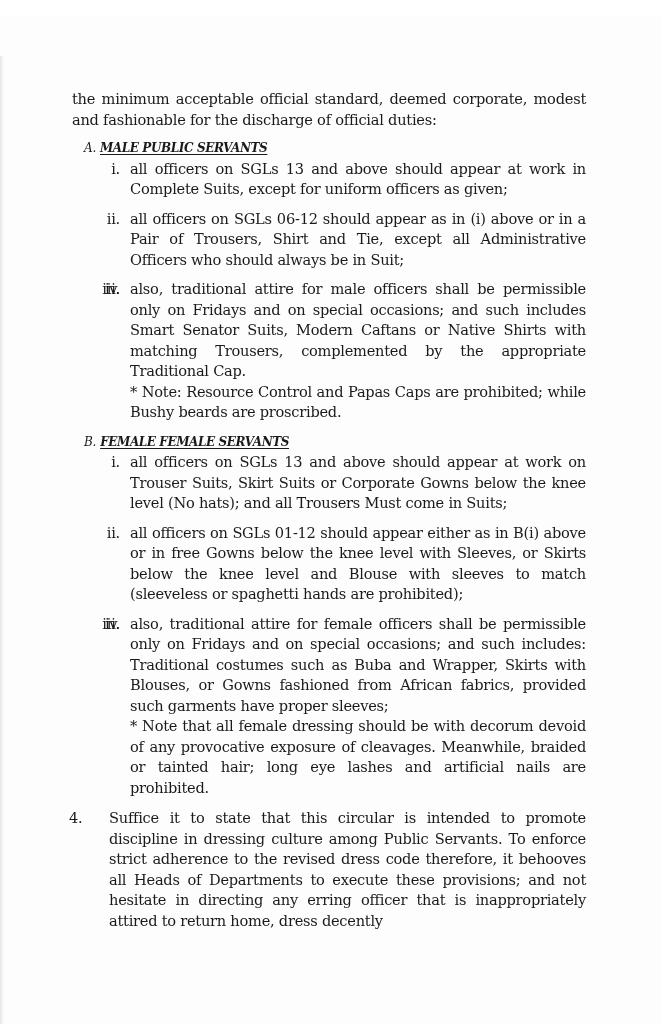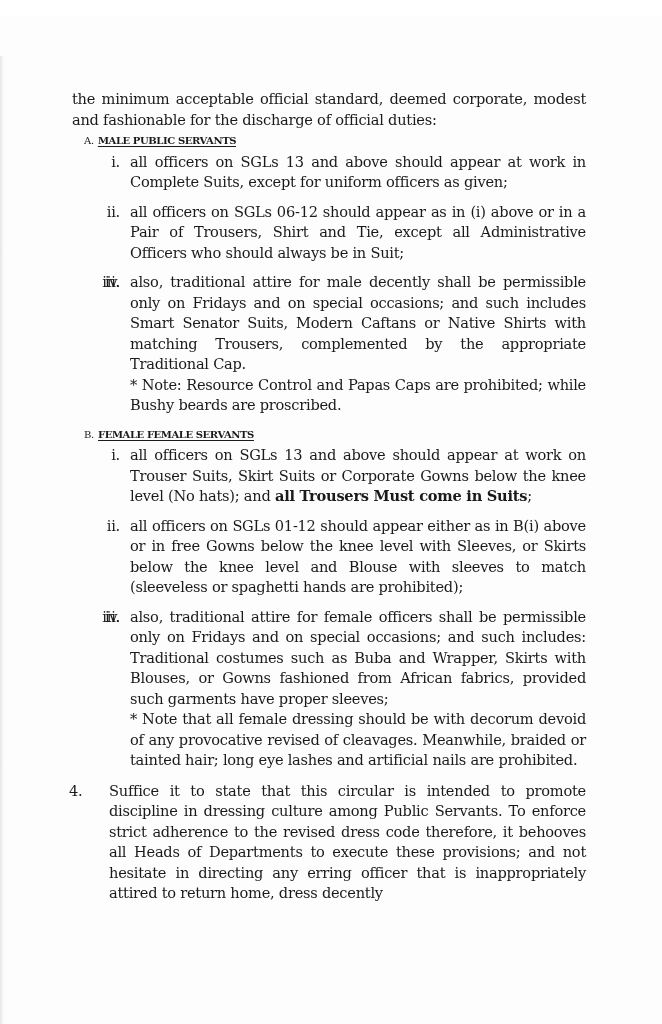--- a/index.html
+++ b/index.html
@@ -37,23 +37,24 @@
       line-height: 20.5px;
       letter-spacing: -0.25px;
     }
     .just {
       text-align: justify;
     }
     .intro {
       margin: 0;
     }
     .section-head {
-      margin: 1px 0 0 12px;
+      margin: 8px 0 0 12px;
       font-weight: normal;
-      font-size: 10px;
+      font-size: 12px;
+      font-style: italic;
     }
     .section-head .letter {
       display: inline-block;
       margin-right: 4px;
     }
     .section-head .title {
       font-weight: bold;
       text-decoration: underline;
       text-underline-offset: 2px;
       letter-spacing: -0.4px;
@@ -74,21 +75,21 @@
       width: 34px;
       text-align: right;
       top: 0;
     }
     .item .body {
       display: block;
     }
     .note {
       display: block;
     }
-    .bold { font-weight: bold; }
+    .bold { font-weight: normal; }
     .para {
       position: relative;
       padding-left: 37px;
       margin-top: 10px;
     }
     .para .pnum {
       position: absolute;
       left: -3px;
       top: 0;
     }
@@ -114,21 +115,21 @@
         </li>
         <li class="item">
           <span class="num">ii.</span>
           <span class="body just">all officers on SGLs 06-12 should appear as in (i) above or in a Pair of Trousers, Shirt and Tie, except all Administrative Officers who should always be in Suit;</span>
         </li>
         <li class="item">
           <span class="num">iii.</span>
         </li>
         <li class="item">
           <span class="num">iv.</span>
-          <span class="body just">also, traditional attire for male decently shall be permissible only on Fridays and on special occasions; and such includes Smart Senator Suits, Modern Caftans or Native Shirts with matching Trousers, complemented by the appropriate Traditional Cap.</span>
+          <span class="body just">also, traditional attire for male officers shall be permissible only on Fridays and on special occasions; and such includes Smart Senator Suits, Modern Caftans or Native Shirts with matching Trousers, complemented by the appropriate Traditional Cap.</span>
           <span class="note just">* Note: Resource Control and Papas Caps are prohibited; while Bushy beards are proscribed.</span>
         </li>
       </ul>
     </div>
 
     <div>
       <div class="section-head">
         <span class="letter">B.</span><span class="title">FEMALE FEMALE SERVANTS</span>
       </div>
       <ul class="items">
@@ -139,21 +140,21 @@
         <li class="item">
           <span class="num">ii.</span>
           <span class="body just">all officers on SGLs 01-12 should appear either as in B(i) above or in free Gowns below the knee level with Sleeves, or Skirts below the knee level and Blouse with sleeves to match (sleeveless or spaghetti hands are prohibited);</span>
         </li>
         <li class="item">
           <span class="num">iii.</span>
         </li>
         <li class="item">
           <span class="num">iv.</span>
           <span class="body just">also, traditional attire for female officers shall be permissible only on Fridays and on special occasions; and such includes: Traditional costumes such as Buba and Wrapper, Skirts with Blouses, or Gowns fashioned from African fabrics, provided such garments have proper sleeves;</span>
-          <span class="note just">* Note that all female dressing should be with decorum devoid of any provocative revised of cleavages. Meanwhile, braided or tainted hair; long eye lashes and artificial nails are prohibited.</span>
+          <span class="note just">* Note that all female dressing should be with decorum devoid of any provocative exposure of cleavages. Meanwhile, braided or tainted hair; long eye lashes and artificial nails are prohibited.</span>
         </li>
       </ul>
     </div>
 
     <div class="para">
       <span class="pnum">4.</span>
       <span class="just" style="display:block">Suffice it to state that this circular is intended to promote discipline in dressing culture among Public Servants. To enforce strict adherence to the revised dress code therefore, it behooves all Heads of Departments to execute these provisions; and not hesitate in directing any erring officer that is inappropriately attired to return home, dress decently</span>
     </div>
 
   </div>

